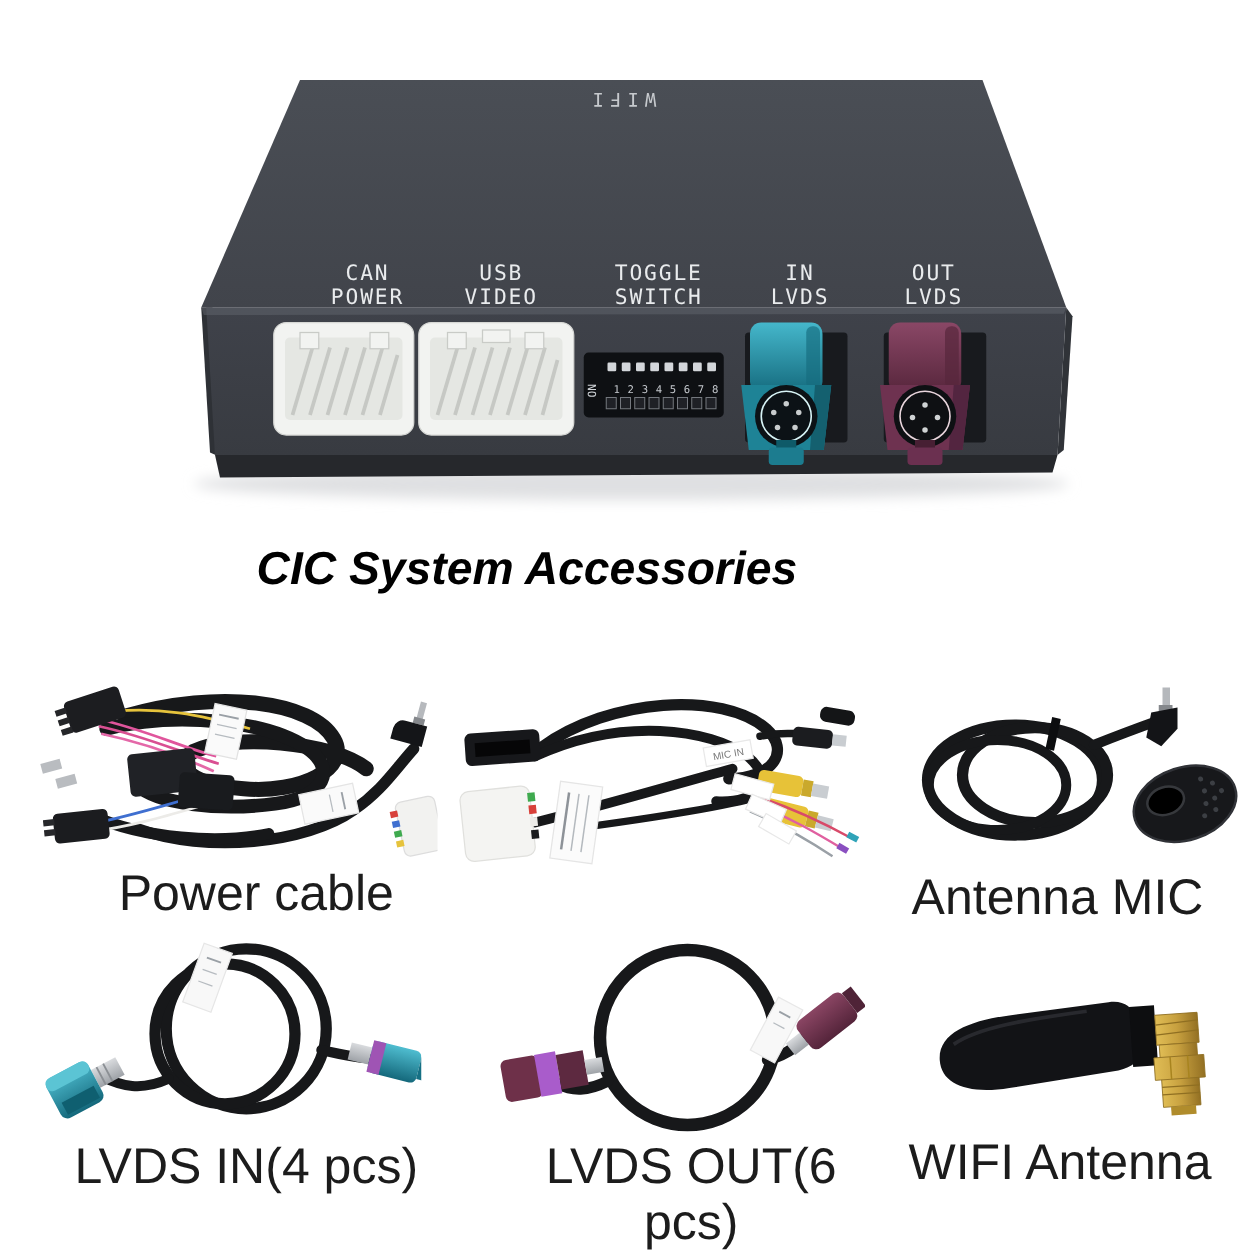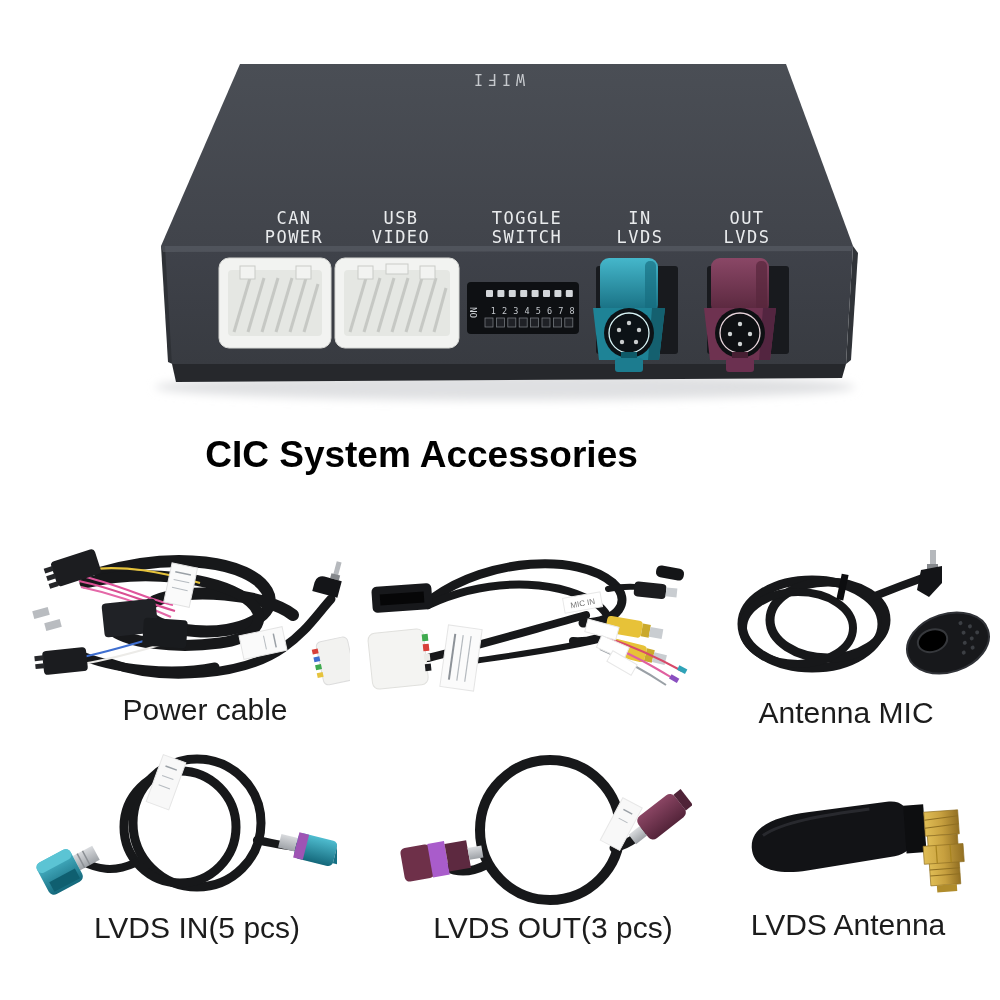--- a/index.html
+++ b/index.html
@@ -1,20 +1,20 @@
 <!DOCTYPE html>
 <html><head>
 <meta charset="utf-8">
 <style>
   html,body{margin:0;padding:0;background:#fff;}
   #stage{position:relative;width:1000px;height:1000px;background:#ffffff;overflow:hidden;
          font-family:"Liberation Sans",sans-serif;}
   .abs{position:absolute;}
-  .caption{font-size:30px;color:#1c1c1c;text-align:center;width:300px;letter-spacing:0px;}
-  .title{top:434px;left:0;width:843px;text-align:center;font-size:37px;font-weight:bold;color:#000;}
+  .caption{font-size:40px;color:#1c1c1c;text-align:center;width:300px;letter-spacing:0px;}
+  .title{top:434px;left:0;width:843px;text-align:center;font-size:37px;font-weight:bold;color:#000;font-style:italic;}
   svg{display:block;}
   .plabel{font-family:"DejaVu Sans Mono",monospace;font-size:17px;letter-spacing:1.5px;fill:#e9ebed;}
   .dipnum{font-family:"DejaVu Sans Mono",monospace;font-size:8.5px;letter-spacing:.5px;fill:#c3c7cc;}
   .tinytag{font-family:"Liberation Sans",sans-serif;font-size:8px;fill:#777;}
 </style>
 </head>
 <body>
 
 <div id="stage">
 
@@ -339,21 +339,21 @@
       <rect x="-34" y="-18" width="38" height="11" rx="5" fill="#5bc4d4"></rect>
       <rect x="-29" y="4" width="29" height="11" fill="#0f5f70"></rect>
     </g>
     <g transform="translate(280,102) rotate(14)">
       <rect x="-26" y="-7" width="17" height="14" fill="url(#silverG)"></rect>
       <rect x="-9" y="-13" width="40" height="26" rx="5" fill="url(#tealG2)"></rect>
       <rect x="-9" y="-13" width="10" height="26" fill="#9f54b4"></rect>
       <rect x="31" y="-9" width="8" height="18" fill="#157084"></rect>
     </g>
   </svg>
-  <div class="abs caption" style="left:47px;top:911px">LVDS IN(5 pcs)</div>
+  <div class="abs caption" style="left:47px;top:911px">LVDS IN(4 pcs)</div>
 
   <svg class="abs" style="left:378px;top:745px" width="314" height="165" viewBox="0 0 314 165">
     <defs>
       <linearGradient id="maroonG2" x1="0" y1="0" x2="0" y2="1">
         <stop offset="0" stop-color="#8a4563"></stop>
           <stop offset="1" stop-color="#54243a"></stop>
       </linearGradient>
       <linearGradient id="silverG2" x1="0" y1="0" x2="0" y2="1">
         <stop offset="0" stop-color="#d9dbde"></stop>
           <stop offset="1" stop-color="#9ea2a7"></stop>
@@ -374,21 +374,21 @@
       <rect x="-30" y="-6" width="14" height="12" fill="url(#silverG2)"></rect>
       <rect x="-16" y="-14" width="46" height="28" rx="6" fill="url(#maroonG2)"></rect>
       <rect x="30" y="-10" width="9" height="20" fill="#4f2337"></rect>
     </g>
     <g transform="rotate(28 245 80)">
       <rect x="232" y="56" width="22" height="48" fill="#f8f8f8" stroke="#e8e8e8"></rect>
       <line x1="238" y1="66" x2="248" y2="66" stroke="#9aa0a6" stroke-width="1.5"></line>
       <line x1="238" y1="76" x2="248" y2="76" stroke="#b6bbc0" stroke-width="1"></line>
     </g>
   </svg>
-  <div class="abs caption" style="left:403px;top:911px">LVDS OUT(3 pcs)</div>
+  <div class="abs caption" style="left:403px;top:911px">LVDS OUT(6 pcs)</div>
 
   <svg class="abs" style="left:722px;top:778px" width="252" height="126" viewBox="0 0 252 126">
     <defs>
       <linearGradient id="goldG" x1="0" y1="0" x2="1" y2="0">
         <stop offset="0" stop-color="#e0bd55"></stop>
           <stop offset="0.5" stop-color="#c7a03f"></stop>
           <stop offset="1" stop-color="#937023"></stop>
       </linearGradient>
     </defs>
     <g transform="rotate(-4 120 70)">
@@ -402,15 +402,15 @@
         <rect x="206" y="64" width="30" height="50" fill="url(#goldG)" stroke="#8f6f22" stroke-width="0.7"></rect>
         <rect x="201" y="74" width="40" height="18" fill="url(#goldG)" stroke="#8f6f22" stroke-width="0.7"></rect>
         <line x1="214" y1="74" x2="214" y2="92" stroke="#a8841f" stroke-width="1.2"></line>
         <line x1="228" y1="74" x2="228" y2="92" stroke="#a8841f" stroke-width="1.2"></line>
         <line x1="206" y1="98" x2="236" y2="98" stroke="#8f6f22" stroke-width="1"></line>
         <line x1="206" y1="104" x2="236" y2="104" stroke="#8f6f22" stroke-width="1"></line>
         <rect x="212" y="114" width="20" height="7" fill="#b08c2c"></rect>
       </g>
     </g>
   </svg>
-  <div class="abs caption" style="left:698px;top:908px">LVDS Antenna</div>
+  <div class="abs caption" style="left:698px;top:908px">WIFI Antenna</div>
 
 </div>
 
 </body></html>

